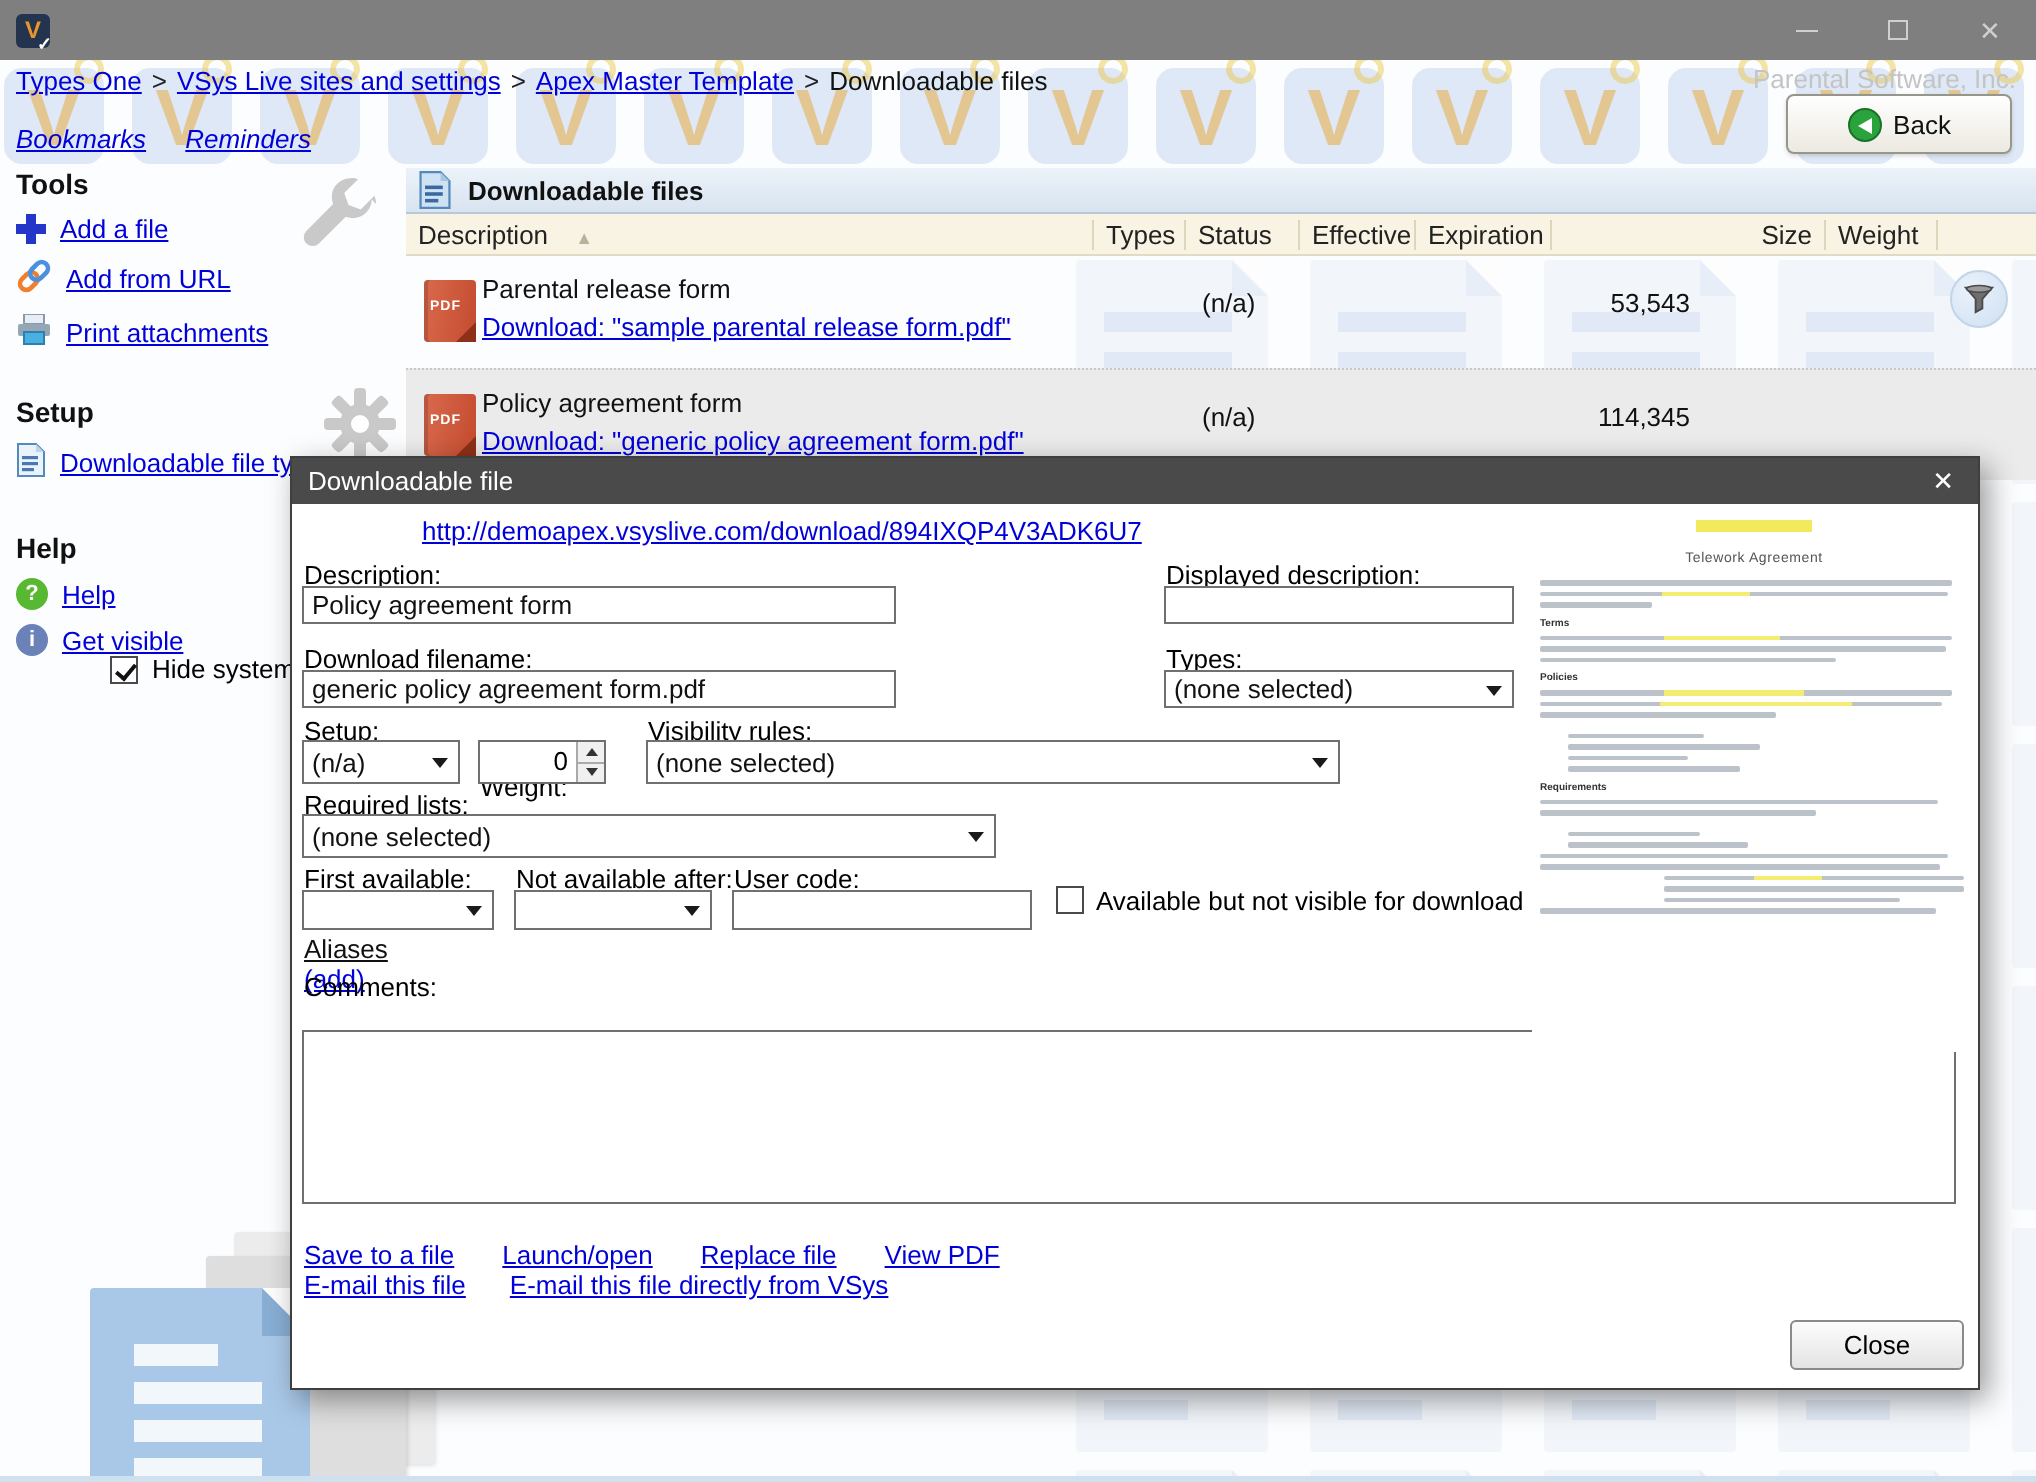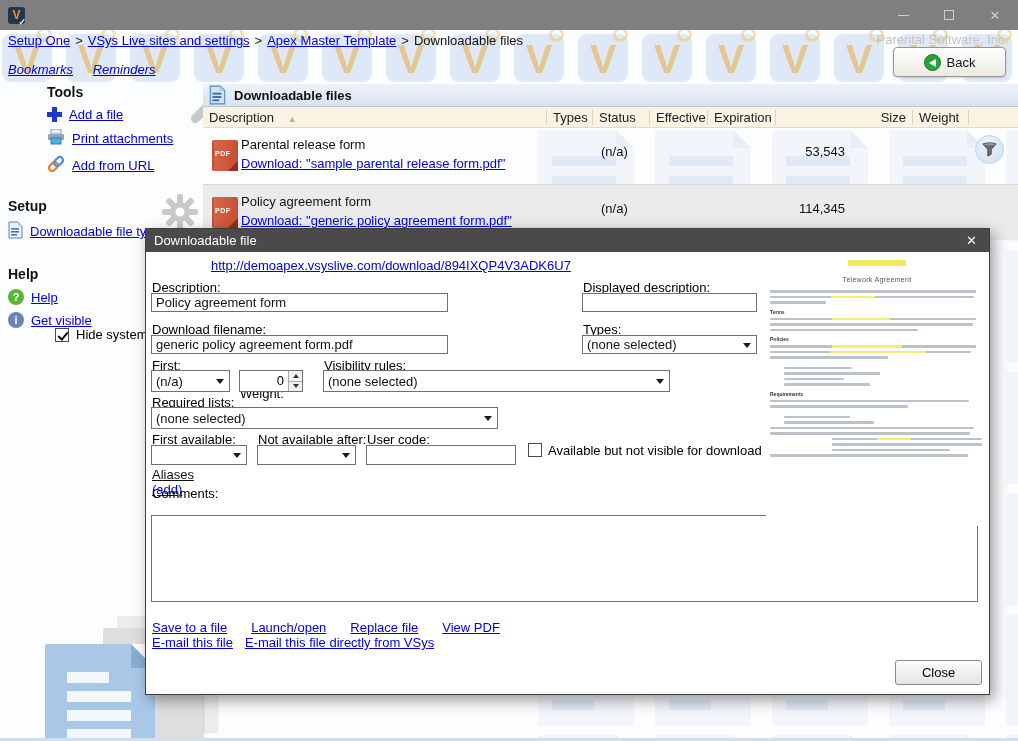--- a/index.html
+++ b/index.html
@@ -132,21 +132,21 @@
   .spin .btns { width:14px; display:flex; flex-direction:column; border-left:1px solid #aaa; }
   .spin .sb { flex:1; display:flex; align-items:center; justify-content:center; background:#f0f0f0; cursor:pointer; }
   .spin .sb + .sb { border-top:1px solid #aaa; }
   .tri-up { width:0; height:0; border-left:3px solid transparent; border-right:3px solid transparent; border-bottom:4px solid #333; }
   .tri-dn { width:0; height:0; border-left:3px solid transparent; border-right:3px solid transparent; border-top:4px solid #333; }
   .avail-row { position:absolute; left:382px; top:214px; display:flex; align-items:flex-start; }
   .avail-row .lbl { margin-left:6px; font-size:13px; }
   .aliases { position:absolute; left:6px; top:238px; text-decoration:underline; color:#111; }
   .aliases-add { position:absolute; left:6px; top:253px; }
   .dlg-links1 { position:absolute; left:6px; top:391px; display:flex; gap:24px; }
-  .dlg-links2 { position:absolute; left:6px; top:406px; display:flex; gap:12px; }
+  .dlg-links2 { position:absolute; left:6px; top:406px; display:flex; gap:22px; }
   .orig { position:absolute; left:6px; top:376px; font-size:13px; color:#111; }
   .close-btn { position:absolute; left:749px; top:431px; width:87px; height:25px; border:1px solid #8a8a8a;
     border-radius:3px; background:linear-gradient(#fcfcfc,#e4e4e4); font-size:13px; display:flex;
     align-items:center; justify-content:center; cursor:pointer; }
 
   
   .preview { position:absolute; left:620px; top:27px; width:222px; height:270px; overflow:hidden;
     background:#fff; z-index:1; }
   .pv-hl-top { width:58px; height:6px; background:#f2e95c; margin:4px auto 10px auto; }
   .pv-title { font-size:7px; color:#555; text-align:center; margin-bottom:7px; letter-spacing:.3px; }
@@ -325,66 +325,66 @@
           <span class="minbar"></span>
         </div>
       <div class="win-btn">
           <span class="maxbox"></span>
         </div>
       <div class="win-btn">✕</div>
     </div>
   </div>
 
   <div class="crumbs">
-    <a>Setup One</a><span class="crumb-sep">&gt;</span><a>VSys Live sites and settings</a><span class="crumb-sep">&gt;</span><a>Apex Master Template</a><span class="crumb-sep">&gt;</span><span>Downloadable files</span>
+    <a>Types One</a><span class="crumb-sep">&gt;</span><a>VSys Live sites and settings</a><span class="crumb-sep">&gt;</span><a>Apex Master Template</a><span class="crumb-sep">&gt;</span><span>Downloadable files</span>
   </div>
   <div class="company">Parental Software, Inc.</div>
 
   <div class="quicklinks">
     <span class="lnk">Bookmarks</span>
     <span class="lnk">Reminders</span>
   </div>
 
   <div class="back-btn">
     <span class="back-ico"></span>
     <span>Back</span>
   </div>
 
   <div class="sidebar">
-    <div style="position:relative;margin-left:39px;">
+    <div style="position:relative;">
       <div class="side-head">Tools</div>
       <div class="tools-wrench">
         <svg width="46" height="44" viewBox="0 0 40 40">
             <path fill="#c9c9c9" d="M33.5 12.5a8.5 8.5 0 0 1-11.8 7.8L9.5 32.5a4 4 0 0 1-5.7-5.7L16 14.6A8.5 8.5 0 0 1 23.8 2.8c1.2-.1 2.4.1 3.5.5L21 9.5l2 5.5 5.5 2 6.2-6.2c.5 1.1.8 2.3.8 3.7z"></path>
           </svg>
       </div>
       <div class="side-item">
         <span class="plus-ico"></span>
         <span class="lbl lnk">Add a file</span>
-      </div>
-      <div class="side-item">
-        <span>
-          <svg width="18" height="16" viewBox="0 0 18 16">
-              <rect x="4" y="0" width="10" height="5" fill="#e8eef5" stroke="#8a9aa8"></rect>
-              <rect x="1" y="5" width="16" height="6" rx="1" fill="#95a6b5"></rect>
-              <rect x="4" y="9" width="10" height="6" fill="#4ab0e0" stroke="#2a80b0"></rect>
-            </svg>
-        </span>
-        <span class="lbl lnk">Print attachments</span>
       </div>
       <div class="side-item">
         <span>
           <svg width="18" height="18" viewBox="0 0 20 20">
               <g transform="rotate(-45 10 10)">
                 <rect x="0.5" y="6.5" width="11" height="7" rx="3.5" fill="none" stroke="#ef7f2e" stroke-width="2.6"></rect>
                 <rect x="8.5" y="6.5" width="11" height="7" rx="3.5" fill="none" stroke="#4a90e2" stroke-width="2.6"></rect>
               </g>
             </svg>
         </span>
         <span class="lbl lnk">Add from URL</span>
+      </div>
+      <div class="side-item">
+        <span>
+          <svg width="18" height="16" viewBox="0 0 18 16">
+              <rect x="4" y="0" width="10" height="5" fill="#e8eef5" stroke="#8a9aa8"></rect>
+              <rect x="1" y="5" width="16" height="6" rx="1" fill="#95a6b5"></rect>
+              <rect x="4" y="9" width="10" height="6" fill="#4ab0e0" stroke="#2a80b0"></rect>
+            </svg>
+        </span>
+        <span class="lbl lnk">Print attachments</span>
       </div>
     </div>
 
     <div style="position:relative; margin-top:22px;">
       <div class="side-head">Setup</div>
       <div class="setup-gear" style="position:absolute; left:160px; top:-6px;">
         <svg width="40" height="40" viewBox="0 0 40 40">
             <g fill="#c9c9c9">
               <rect x="17" y="2" width="6" height="36" rx="2"></rect>
               <rect x="17" y="2" width="6" height="36" rx="2" transform="rotate(45 20 20)"></rect>
@@ -507,21 +507,21 @@
 
     <span class="f-label" style="left:6px; top:93px;">Download filename:</span>
     <input class="t-input" style="left: 5px; top: 106px; width: 297px; height: 19px;" value="generic policy agreement form.pdf">
 
     <span class="f-label" style="left:437px; top:93px;">Types:</span>
     <div class="combo" style="left:436px; top:106px; width:175px; height:19px;">
       <span>(none selected)</span>
         <span class="arr"></span>
     </div>
 
-    <span class="f-label" style="left:6px; top:129px;">First:</span>
+    <span class="f-label" style="left:6px; top:129px;">Setup:</span>
     <div class="combo" style="left:5px; top:141px; width:79px; height:22px;">
       <span>(n/a)</span>
         <span class="arr"></span>
     </div>
 
     <span class="f-label" style="left:94px; top:129px;margin-top:28px;">Weight:</span>
     <div class="spin" style="left:93px; top:141px; width:64px; height:22px;">
       <span class="num">0</span>
       <span class="btns">
         <span class="sb">

